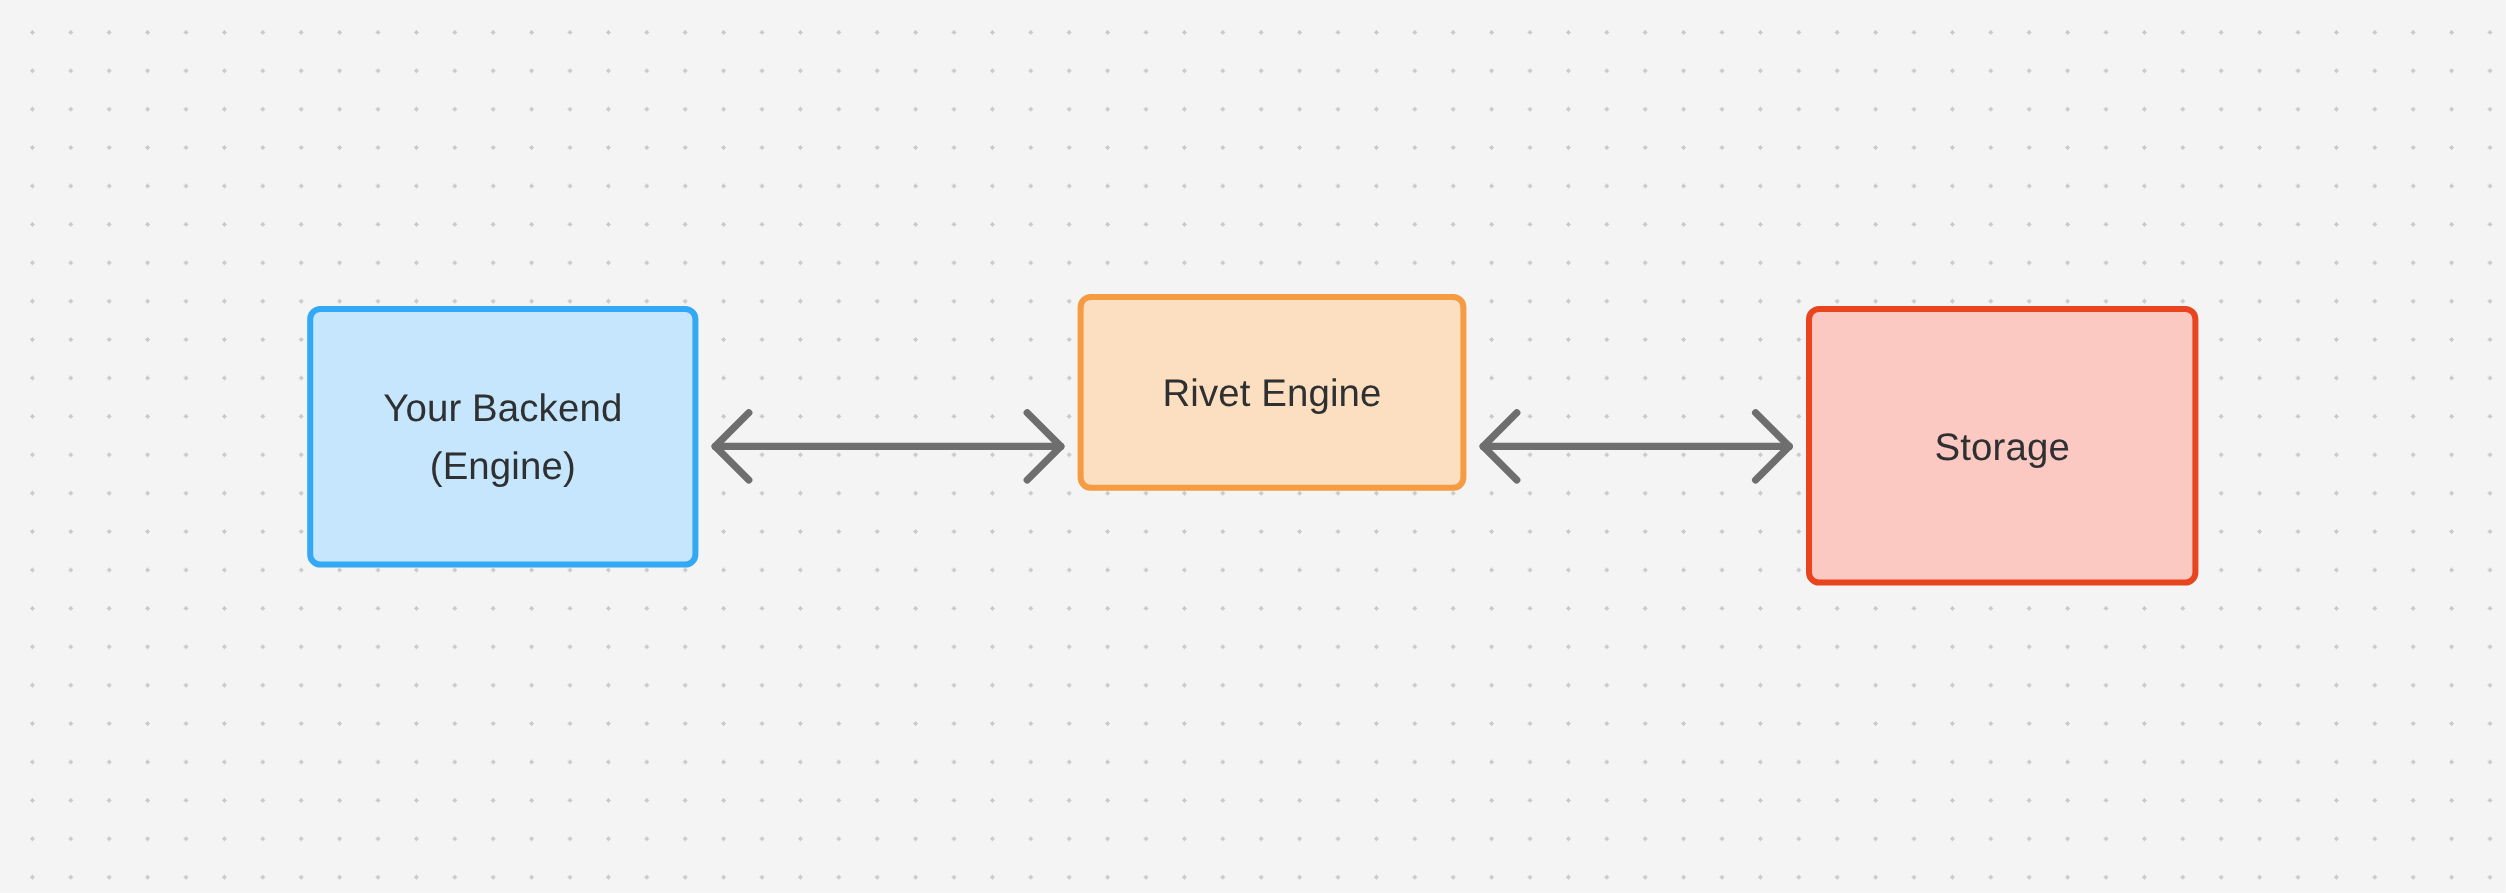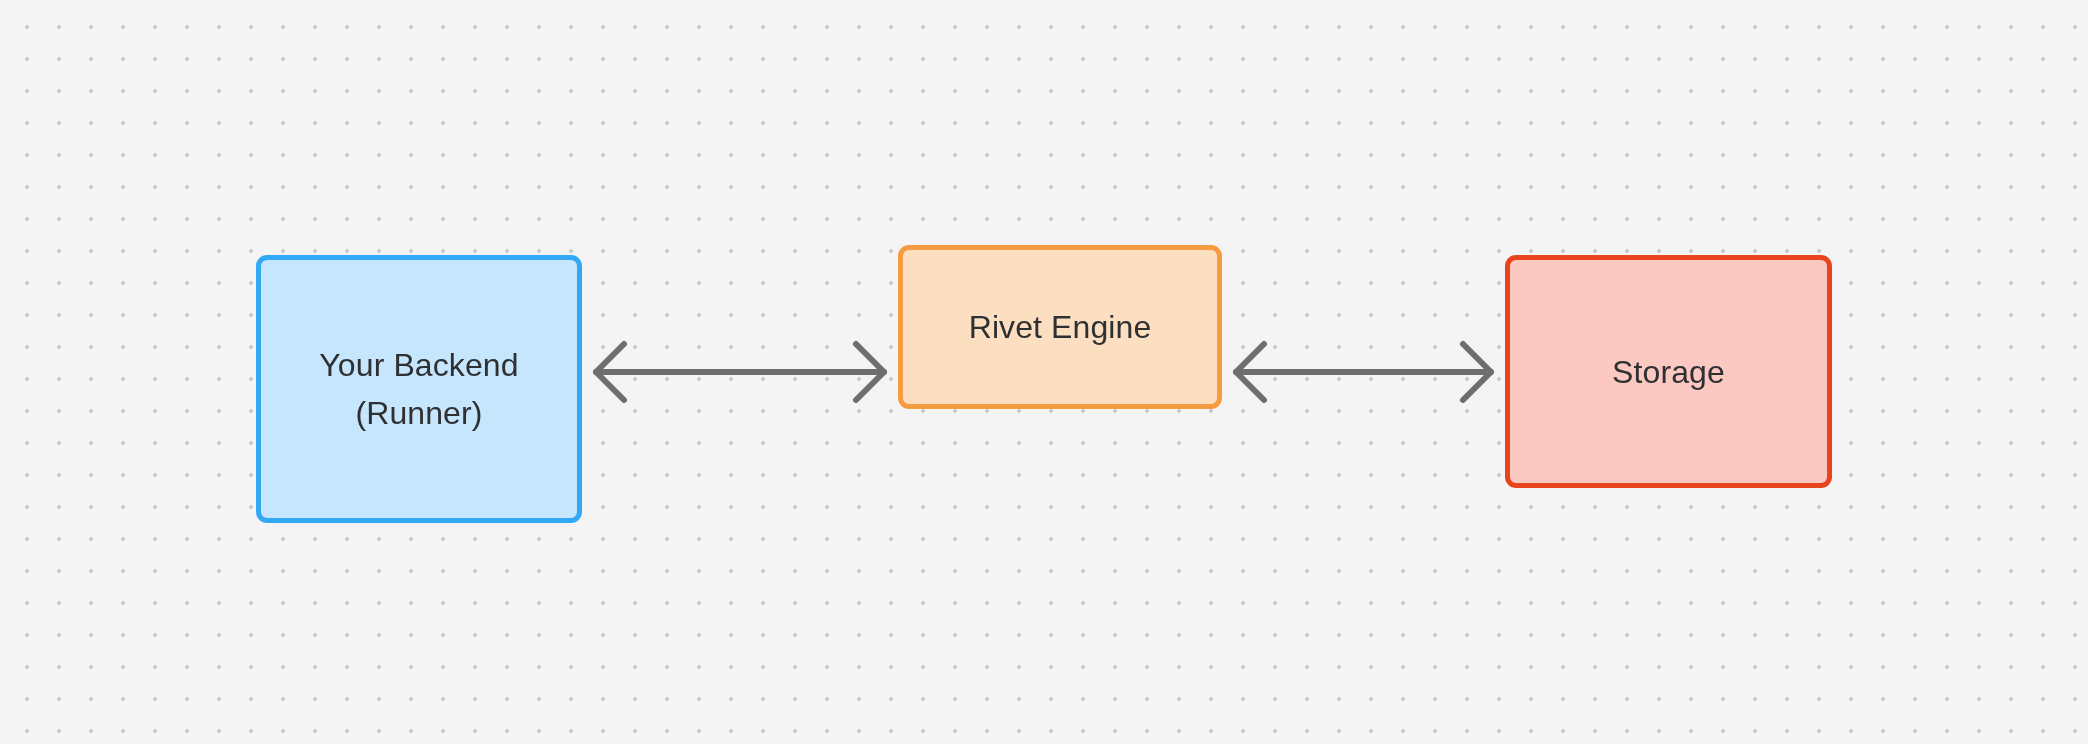--- a/index.html
+++ b/index.html
@@ -44,21 +44,21 @@
     font-size: 32px;
     line-height: 48px;
     color: #2f3032;
     letter-spacing: 0.1px;
     white-space: nowrap;
     font-weight: 400;
   }
 
   
   #node-backend {
-    left: 256px;  top: 255px;  width: 326px;  height: 268px;
+    left: 256px;  top: 255px;  width: 326px;  height: 218px;
   }
   #node-engine {
     left: 898px;  top: 245px;  width: 324px;  height: 164px;
   }
   #node-storage {
     left: 1505px; top: 255px;  width: 327px;  height: 233px;
   }
 
   
   .connector {
@@ -73,21 +73,21 @@
     left: 1222px; top: 336px;  width: 283px;  height: 72px;
   }
 </style>
 </head>
 <body>
 
 <div id="diagram-canvas">
 
   <div class="node" id="node-backend" style="background:#c5e6fd; border-color:#33a8f5;">
     <div class="node-label">Your Backend</div>
-    <div class="node-label">(Runner)</div>
+    <div class="node-label">(Engine)</div>
   </div>
 
   <svg class="connector" id="connector-backend-engine" viewBox="0 0 316 72" width="316" height="72">
     <g fill="none" stroke="#6e6e6e" stroke-width="6" stroke-linecap="round" stroke-linejoin="round">
       <line x1="14" y1="36" x2="302" y2="36"></line>
       <polyline points="42,8 14,36 42,64"></polyline>
       <polyline points="274,8 302,36 274,64"></polyline>
     </g>
   </svg>
 

